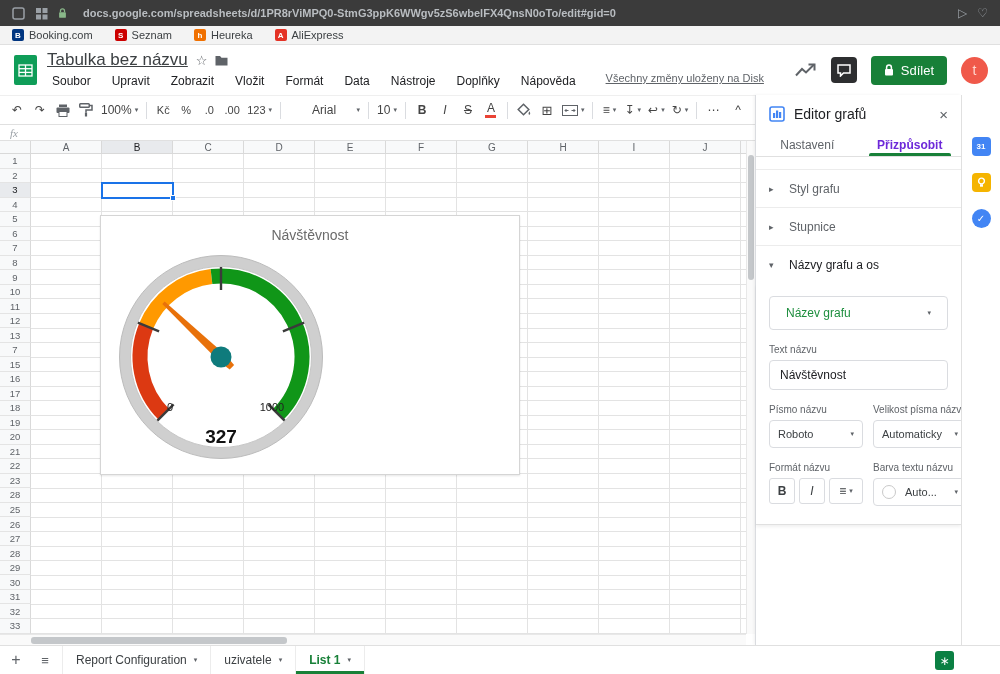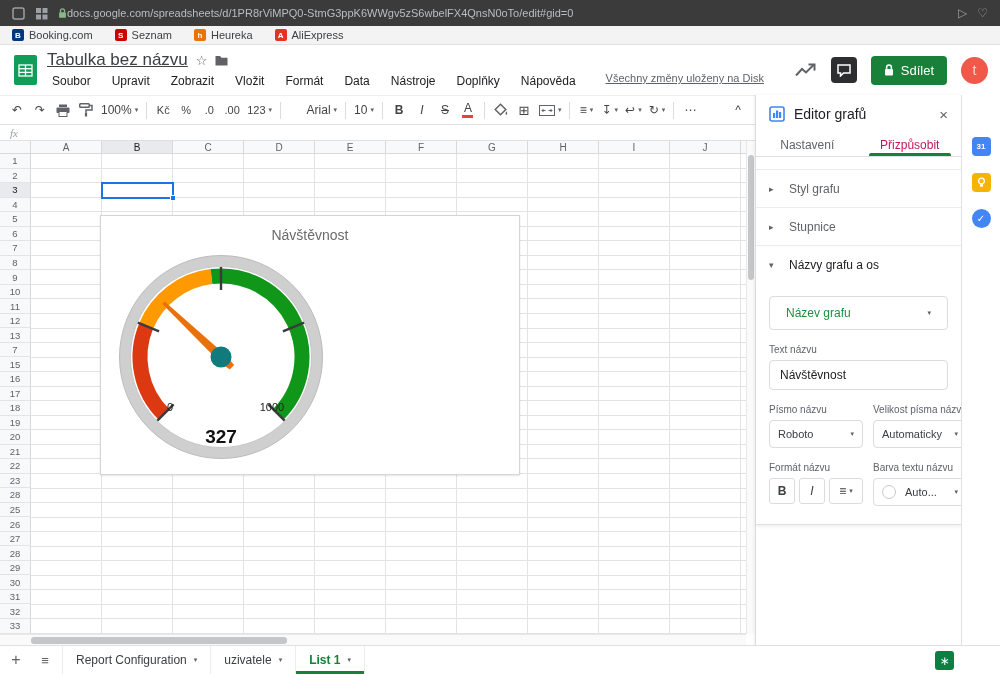--- a/index.html
+++ b/index.html
@@ -3,21 +3,21 @@
 <meta charset="utf-8">
 <style>
   *{margin:0;padding:0;box-sizing:border-box;}
   html,body{width:1000px;height:674px;overflow:hidden;background:#fff;
     font-family:"Liberation Sans","DejaVu Sans",sans-serif;position:relative;}
 
   
   .topbar{position:absolute;top:0;left:0;width:1000px;height:26px;background:#3b3b3b;
     display:flex;align-items:center;gap:10px;padding:0 12px;}
   .bicon{color:#9aa0a6;font-size:12px;display:flex;align-items:center;}
-  .urlwrap{flex:1;display:flex;align-items:center;gap:0;overflow:hidden;}
+  .urlwrap{flex:1;display:flex;align-items:center;gap:16px;overflow:hidden;font-weight:bold;}
   .url{color:#b9bdc1;font-size:11px;white-space:nowrap;overflow:hidden;text-overflow:ellipsis;}
   .bookmarks{position:absolute;top:26px;left:0;width:1000px;height:19px;background:#f3f3f3;
     border-bottom:1px solid #e0e0e0;display:flex;align-items:center;gap:22px;padding:0 12px;}
   .bm{display:flex;align-items:center;gap:5px;font-size:11px;color:#3c4043;}
   .fav{width:12px;height:12px;border-radius:2px;color:#fff;font-size:8px;font-weight:bold;
     display:flex;align-items:center;justify-content:center;flex:none;}
 
   
   .appheader{position:absolute;top:45px;left:0;width:1000px;height:50px;background:#fff;
     display:flex;align-items:center;}
@@ -87,21 +87,21 @@
   .chartcard svg{position:absolute;left:0;top:0;}
 
   
   .panel{position:absolute;left:755px;top:95px;width:206px;height:550px;background:#fff;
     border-left:1px solid #dadce0;box-shadow:-1px 0 3px rgba(0,0,0,.06);z-index:4;}
   .pheader{height:38px;display:flex;align-items:center;gap:9px;padding:0 13px;justify-content:space-between;}
   .ptitle{font-size:14px;color:#202124;flex:1;}
   .pclose{color:#5f6368;font-size:15px;}
   .ptabs{height:24px;display:flex;border-bottom:1px solid #e0e0e0;}
   .ptab{flex:1;display:flex;align-items:center;justify-content:center;font-size:12px;color:#5f6368;position:relative;}
-  .ptab.active{color:#be185d;font-weight:normal;}
+  .ptab.active{color:#6d28d9;font-weight:bold;}
   .ptab.active::after{content:"";position:absolute;left:10px;right:10px;bottom:0;height:3px;background:#188038;border-radius:2px 2px 0 0;}
   .sections{margin-top:12px;border-top:1px solid #ececec;}
   .psection{height:38px;display:flex;align-items:center;gap:10px;padding:0 13px;
     border-bottom:1px solid #ececec;font-size:12px;color:#5f6368;}
   .psection.expanded{color:#202124;border-bottom:none;}
   .chev{color:#5f6368;font-size:9px;width:10px;}
   .pcontent{padding:12px 13px 18px;border-bottom:1px solid #e0e0e0;box-shadow:0 2px 3px rgba(0,0,0,.06);}
   .pselect{height:34px;border:1px solid #dadce0;border-radius:4px;display:flex;align-items:center;
     justify-content:space-between;padding:0 16px;font-size:12px;color:#1e8e3e;}
   .plabel{font-size:10px;color:#5f6368;margin:14px 0 5px;white-space:nowrap;}
@@ -277,21 +277,21 @@
   <span class="sep"></span>
   <span class="tbtn fmt">Kč</span>
   <span class="tbtn fmt">%</span>
   <span class="tbtn fmt">.0</span>
   <span class="tbtn fmt">.00</span>
   <span class="tbtn fmt">
     <span>123</span>
     <span class="caret">▾</span>
   </span>
   <span class="sep"></span>
-  <span class="tbtn" style="min-width:54px;justify-content:flex-end;">
+  <span class="tbtn" style="min-width:54px;justify-content:space-between;margin-left:23px;">
     <span>Arial</span>
     <span class="caret">▾</span>
   </span>
   <span class="sep"></span>
   <span class="tbtn">
     <span>10</span>
     <span class="caret">▾</span>
   </span>
   <span class="sep"></span>
   <span class="tbtn boldb">B</span>

